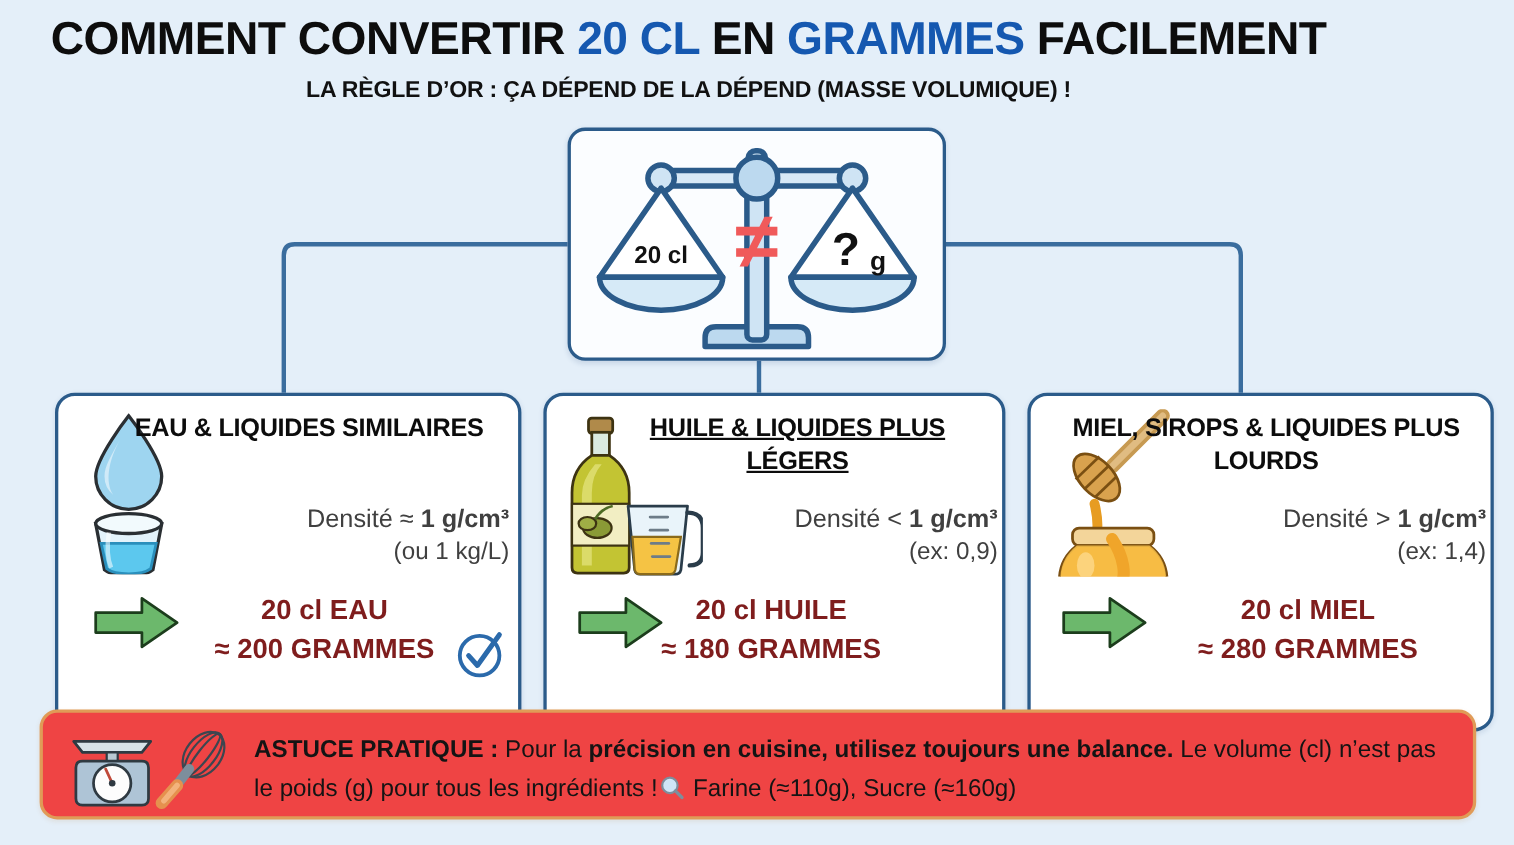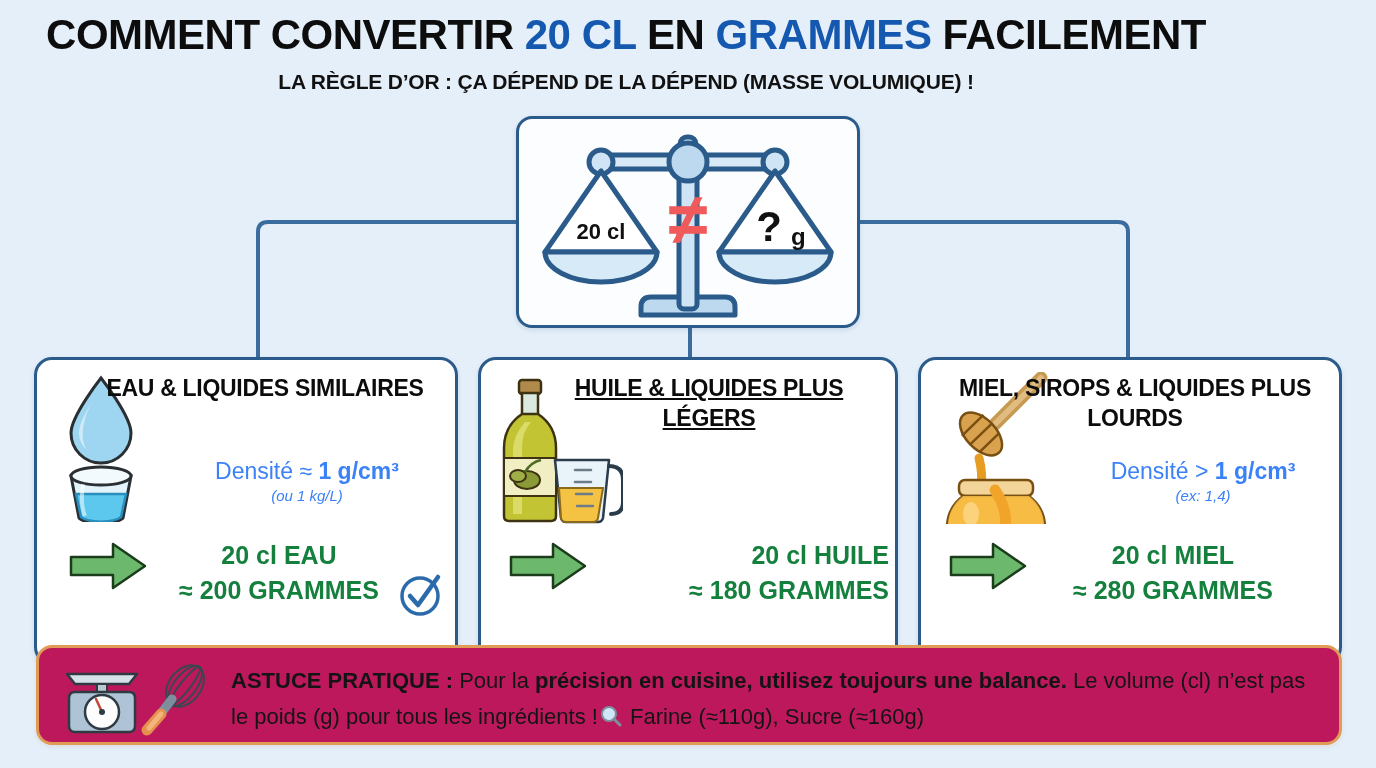--- a/index.html
+++ b/index.html
@@ -70,20 +70,21 @@
   .card {
     position: absolute;
     top: 357px;
     height: 308px;
     background: #ffffff;
     border: 3px solid #2b5b8a;
     border-radius: 18px;
     box-sizing: border-box;
     box-shadow: 0 2px 5px rgba(40,80,130,0.13);
     overflow: hidden;
+    margin-left: 16px;
   }
   #card-water { left: 34px;  width: 424px; }
   #card-oil   { left: 478px; width: 420px; }
   #card-honey { left: 918px; width: 424px; }
 
   .card-title {
     position: absolute;
     left: 0; right: 0;
     top: 14px;
     text-align: center;
@@ -101,43 +102,43 @@
     position: absolute;
     left: 12px;
     top: 12px;
   }
   #card-oil .card-icon   { left: 6px;  top: 16px; }
   #card-honey .card-icon { left: 12px; top: 12px; }
 
   .density-block {
     position: absolute;
     top: 96px;
-    text-align: center;
+    text-align: right;
     font-size: 23px;
     line-height: 1.32;
-    color: #3b82f6;
+    color: #404040;
   }
   #card-water .density-block { left: 130px; width: 280px; }
   #card-oil   .density-block { left: 148px; width: 262px; }
   #card-honey .density-block { left: 150px; width: 264px; }
   .density-block b { font-weight: bold; }
-  .density-sub { font-size: 15px; font-style: italic; }
+  .density-sub { font-size: 22px; }
 
   .result-block {
     position: absolute;
     left: 0; right: 0;
     top: 178px;
     text-align: center;
     font-size: 25px;
     font-weight: bold;
     line-height: 1.38;
-    color: #15803d;
+    color: #7f1d1d;
   }
   #card-water .result-block { padding-left: 92px; padding-right: 26px; }
-  #card-oil   .result-block { padding-right: 6px; text-align: right;  }
+  #card-oil   .result-block { padding-right: 6px;  }
   #card-honey .result-block { padding-left: 86px; }
 
   .arrow-icon {
     position: absolute;
     left: 32px;
     top: 182px;
   }
   #card-oil .arrow-icon   { left: 28px; }
   #card-honey .arrow-icon { left: 28px; }
 
@@ -145,21 +146,21 @@
     position: absolute;
     right: 12px;
     top: 212px;
   }
 
   
   #tip-banner {
     position: absolute;
     left: 36px; top: 645px;
     width: 1306px; height: 100px;
-    background: #be185d;
+    background: #ef4444;
     border: 3px solid #e09b57;
     border-radius: 16px;
     box-sizing: border-box;
     box-shadow: 0 2px 4px rgba(180,120,60,0.12);
   }
   #tip-icons {
     position: absolute;
     left: 16px; top: 12px;
   }
   #tip-text {
@@ -285,20 +286,26 @@
     <g stroke="#6d7c88" stroke-width="2.5" stroke-linecap="round">
       <line x1="88" y1="94" x2="104" y2="94"></line>
       <line x1="88" y1="106" x2="104" y2="106"></line>
       <line x1="89" y1="118" x2="105" y2="118"></line>
       <line x1="90" y1="130" x2="106" y2="130"></line>
     </g>
   </svg>
 
   <div class="card-title">HUILE &amp; LIQUIDES PLUS LÉGERS</div>
 
+  <div class="density-block">
+    <div>
+      <span>Densité &lt; </span><b>1 g/cm³</b>
+    </div>
+    <div class="density-sub">(ex: 0,9)</div>
+  </div>
 
   <svg class="arrow-icon" width="78" height="48" viewBox="0 0 78 48">
     <path d="M2 15 H44 V2 L76 24 L44 46 V33 H2 Z" fill="#6cb86c" stroke="#1c3d1c" stroke-width="2.5" stroke-linejoin="round"></path>
   </svg>
 
   <div class="result-block">
     <div>20 cl HUILE</div>
     <div>≈ 180 GRAMMES</div>
   </div>
 </div>

